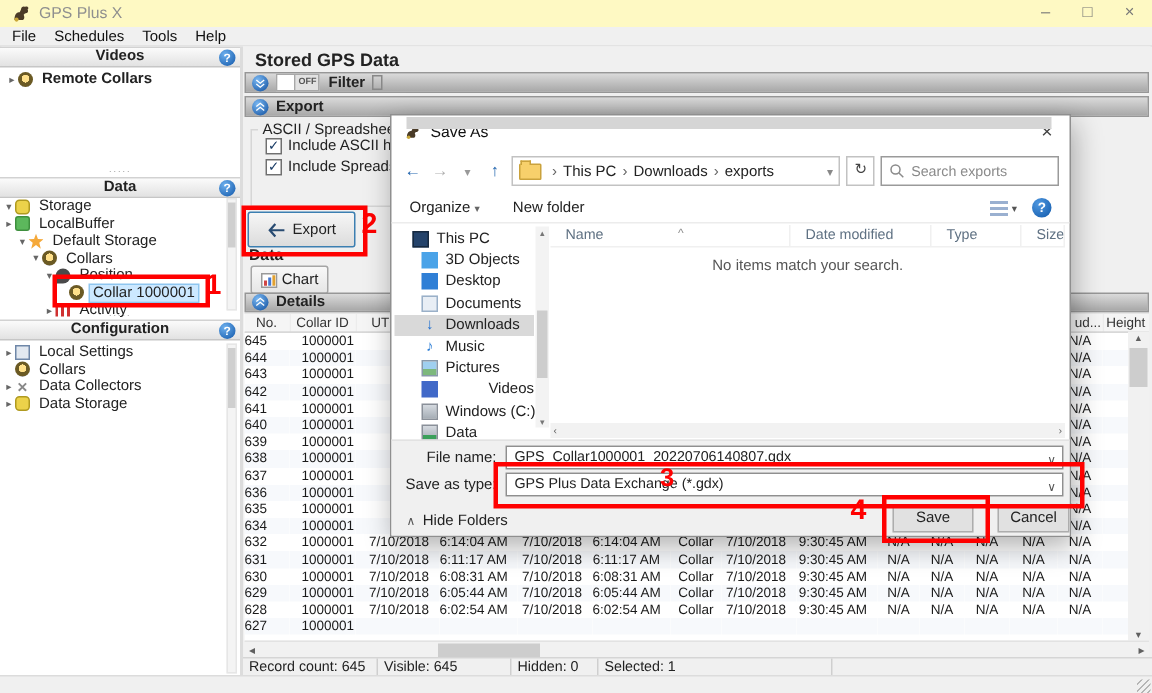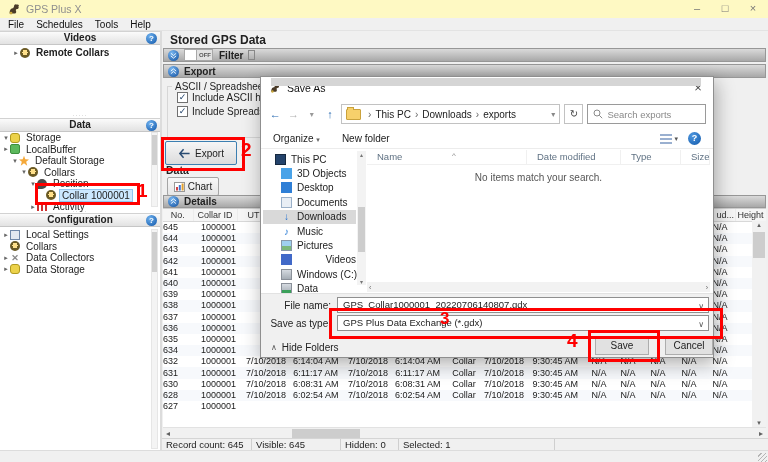--- a/index.html
+++ b/index.html
@@ -189,21 +189,21 @@
   </div>
 
   <div class="leftpanel"></div>
   <div class="vsep"></div>
 
   <div class="phead" style="top:31px">
     <span>Videos</span>
     <span class="qicon">?</span>
   </div>
   <div class="abs" style="left:0;top:47px;width:150px">
-    <div class="trow bold" style="padding-left: 12px;">
+    <div class="trow bold" style="padding-left: 4px;">
         <span class="exp">▸</span>
         <span class="ic ic-collar"></span>
         <span class="tlabel">Remote Collars</span>
       </div>
   </div>
 
   <div class="split" style="top:113px">·····</div>
 
   <div class="phead" style="top:118px">
     <span>Data</span>
@@ -634,20 +634,37 @@
             <td>7/10/2018</td>
             <td>9:30:45 AM</td>
             <td>N/A</td>
             <td>N/A</td>
             <td>N/A</td>
             <td>N/A</td>
             <td>N/A</td>
             <td></td>
           </tr>
           <tr>
+            <td>629</td>
+            <td>1000001</td>
+            <td>7/10/2018</td>
+            <td>6:05:44 AM</td>
+            <td>7/10/2018</td>
+            <td>6:05:44 AM</td>
+            <td>Collar</td>
+            <td>7/10/2018</td>
+            <td>9:30:45 AM</td>
+            <td>N/A</td>
+            <td>N/A</td>
+            <td>N/A</td>
+            <td>N/A</td>
+            <td>N/A</td>
+            <td></td>
+          </tr>
+          <tr>
             <td>628</td>
             <td>1000001</td>
             <td>7/10/2018</td>
             <td>6:02:54 AM</td>
             <td>7/10/2018</td>
             <td>6:02:54 AM</td>
             <td>Collar</td>
             <td>7/10/2018</td>
             <td>9:30:45 AM</td>
             <td>N/A</td>

